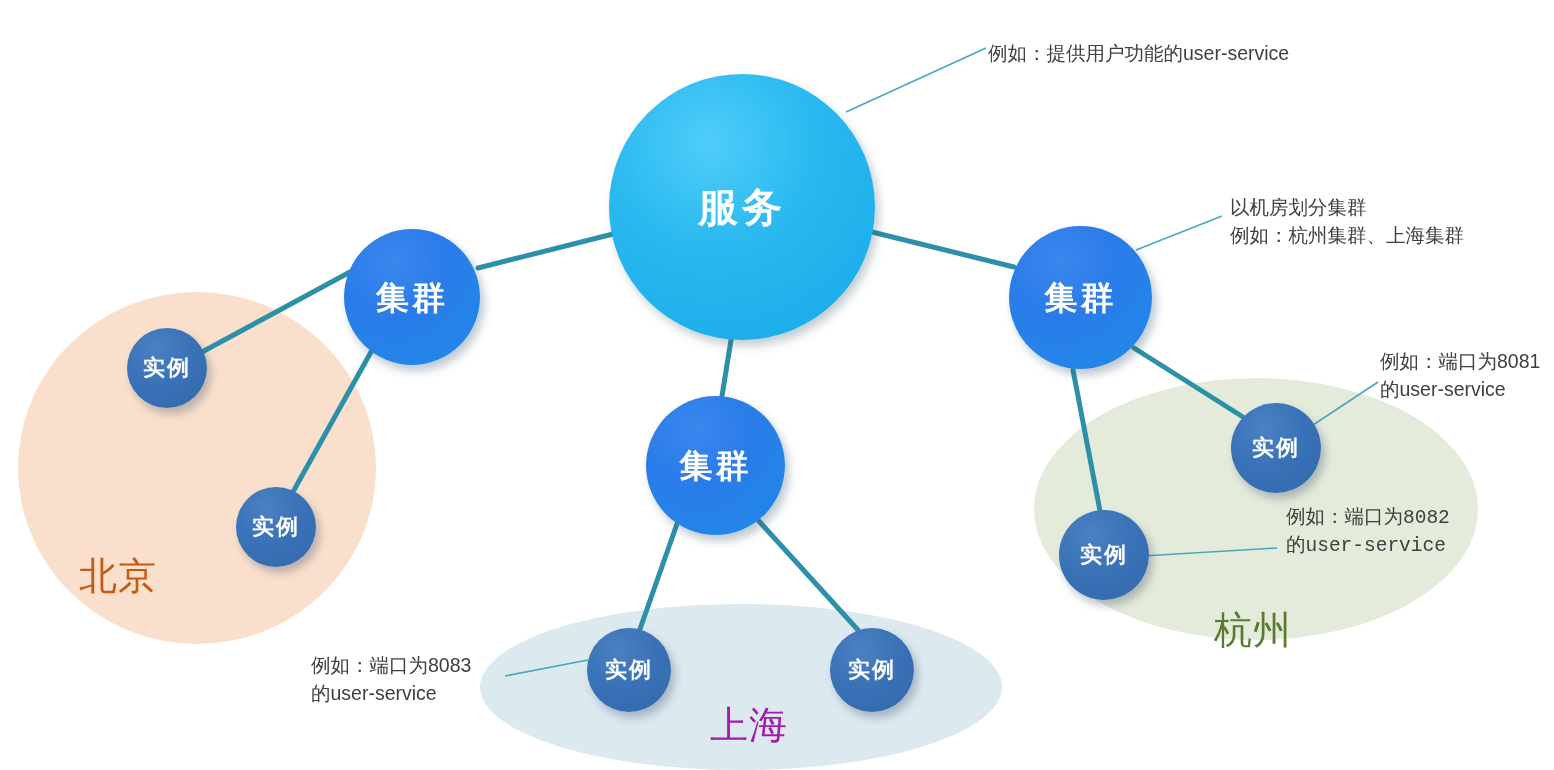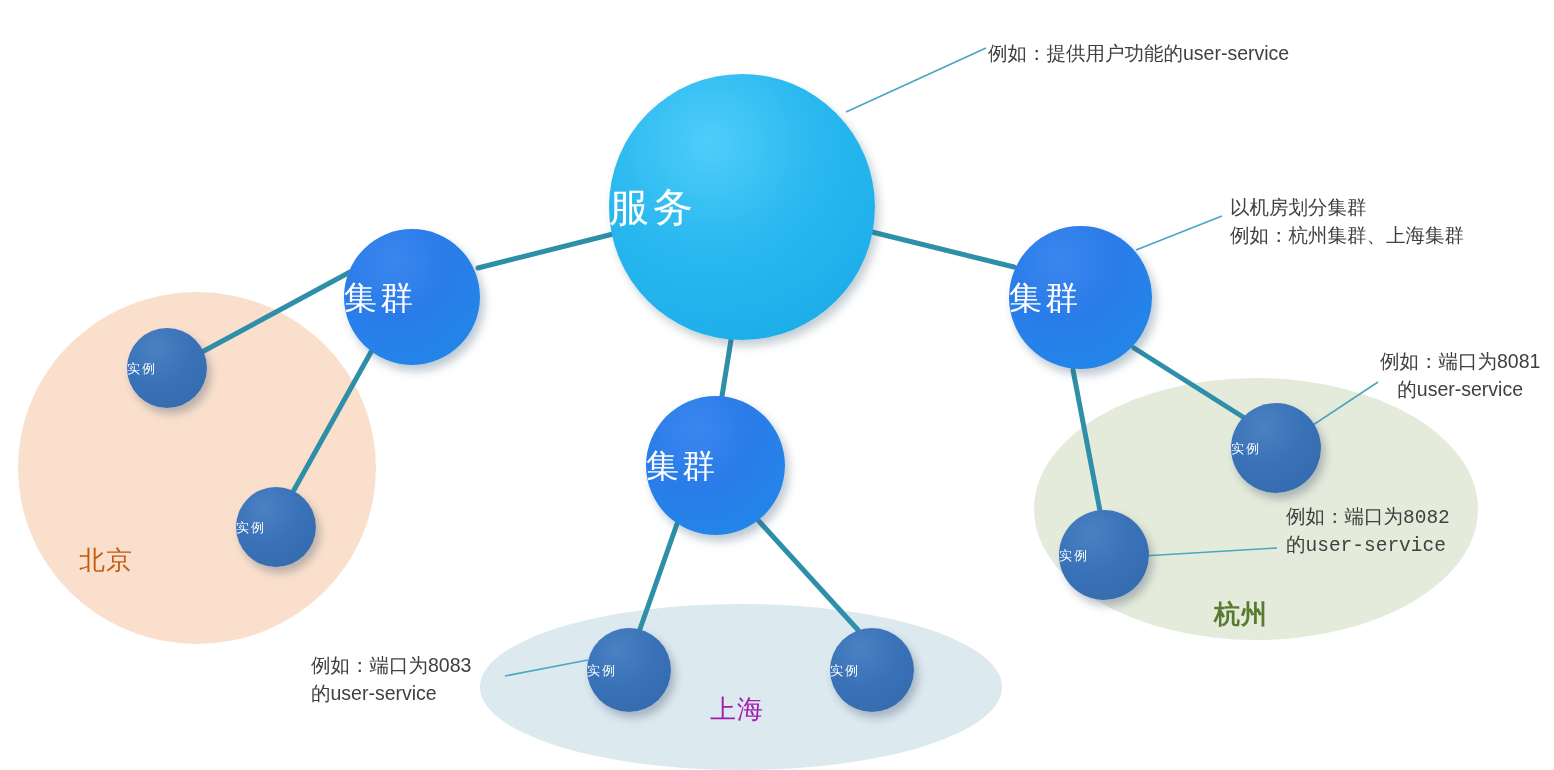--- a/index.html
+++ b/index.html
@@ -26,52 +26,54 @@
   }
 
   
   .region {
     position: absolute;
     border-radius: 50%;
   }
   .region-label {
     position: absolute;
     white-space: nowrap;
-    font-size: 26px;
+    font-size: 38px;
     letter-spacing: 1px;
+    margin-top: 8px;
   }
 
   
   .node {
     position: absolute;
     border-radius: 50%;
     display: flex;
     align-items: center;
-    justify-content: flex-start;
+    justify-content: center;
     color: #ffffff;
     box-sizing: border-box;
     text-align: center;
     line-height: 1;
+    font-weight: bold;
   }
   .node-service {
     background: radial-gradient(circle at 38% 26%, #4fcdfa 0%, #29b8ef 42%, #17a9e8 100%);
     box-shadow: 4px 6px 10px rgba(60,90,110,0.30);
     font-size: 40px;
     letter-spacing: 4px;
   }
   .node-cluster {
     background: radial-gradient(circle at 36% 24%, #3b86ee 0%, #2a7ce9 40%, #1f8ae8 100%);
     box-shadow: 4px 6px 10px rgba(50,80,110,0.32);
     font-size: 33px;
     letter-spacing: 3px;
   }
   .node-instance {
     background: radial-gradient(circle at 36% 26%, #4a81c2 0%, #3a72b8 45%, #3369ab 100%);
     box-shadow: 4px 6px 9px rgba(50,70,100,0.32);
-    font-size: 13px;
+    font-size: 22px;
     letter-spacing: 2px;
   }
 
   
   .annotation {
     position: absolute;
     color: #404040;
     font-size: 19.5px;
     line-height: 1.42;
     white-space: pre-line;
@@ -107,21 +109,21 @@
       <path d="M 846 112 L 986 48"></path>
       <path d="M 1136 250 L 1222 216"></path>
       <path d="M 1313 425 L 1378 382"></path>
       <path d="M 1143 556 L 1277 548"></path>
       <path d="M 505 676 L 588 660"></path>
     </g>
   </svg>
 
   <div class="region-label" style="left:79px; top:543px; color:#c55a11;">北京</div>
   <div class="region-label" style="left:710px; top:692px; color:#a21caf;">上海</div>
-  <div class="region-label" style="left:1214px; top:597px; color:#5a7a30;font-weight:bold;">杭州</div>
+  <div class="region-label" style="left:1214px; top:597px; color:#5a7a30;">杭州</div>
 
   <div class="node node-service" style="left:609px; top:74px; width:266px; height:266px;">
     <span>服务</span>
   </div>
 
   <div class="node node-cluster" style="left:344px; top:229px; width:136px; height:136px;">
     <span>集群</span>
   </div>
   <div class="node node-cluster" style="left:646px; top:396px; width:139px; height:139px;">
     <span>集群</span>
@@ -145,20 +147,20 @@
   <div class="node node-instance" style="left:1231px; top:403px; width:90px; height:90px;">
     <span>实例</span>
   </div>
   <div class="node node-instance" style="left:1059px; top:510px; width:90px; height:90px;">
     <span>实例</span>
   </div>
 
   <div class="annotation" style="left:1230px; top:194px;">以机房划分集群
 例如：杭州集群、上海集群</div>
   <div class="annotation" style="left:988px; top:40px;">例如：提供用户功能的user-service</div>
-  <div class="annotation" style="left:1380px; top:348px;text-align:center;">例如：端口为8081
+  <div class="annotation" style="left:1380px; top:348px;">例如：端口为8081
 的user-service</div>
   <div class="annotation" style="left:1286px; top:505px;font-family:Liberation Mono, monospace;">例如：端口为8082
 的user-service</div>
   <div class="annotation" style="left:311px; top:652px;">例如：端口为8083
 的user-service</div>
 
 </div>
 
 </body></html>

